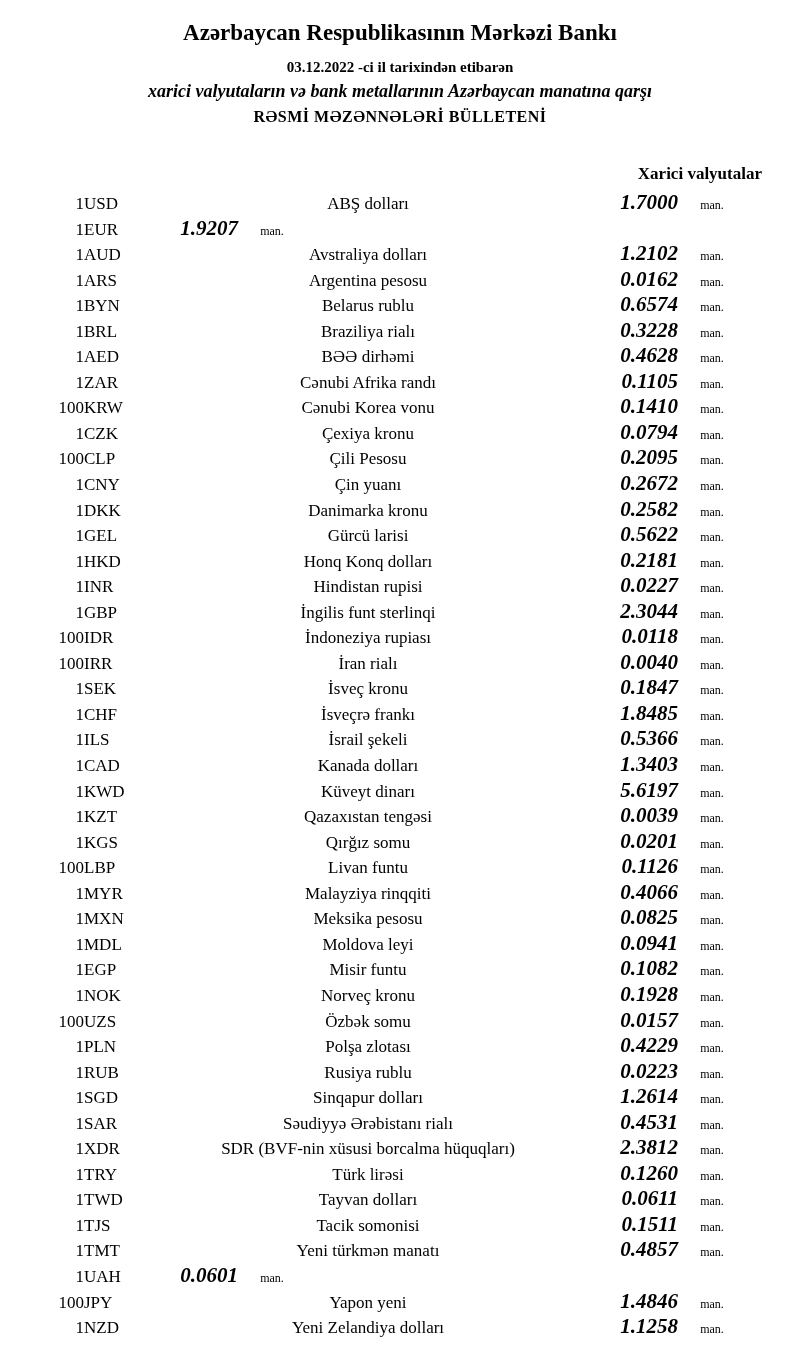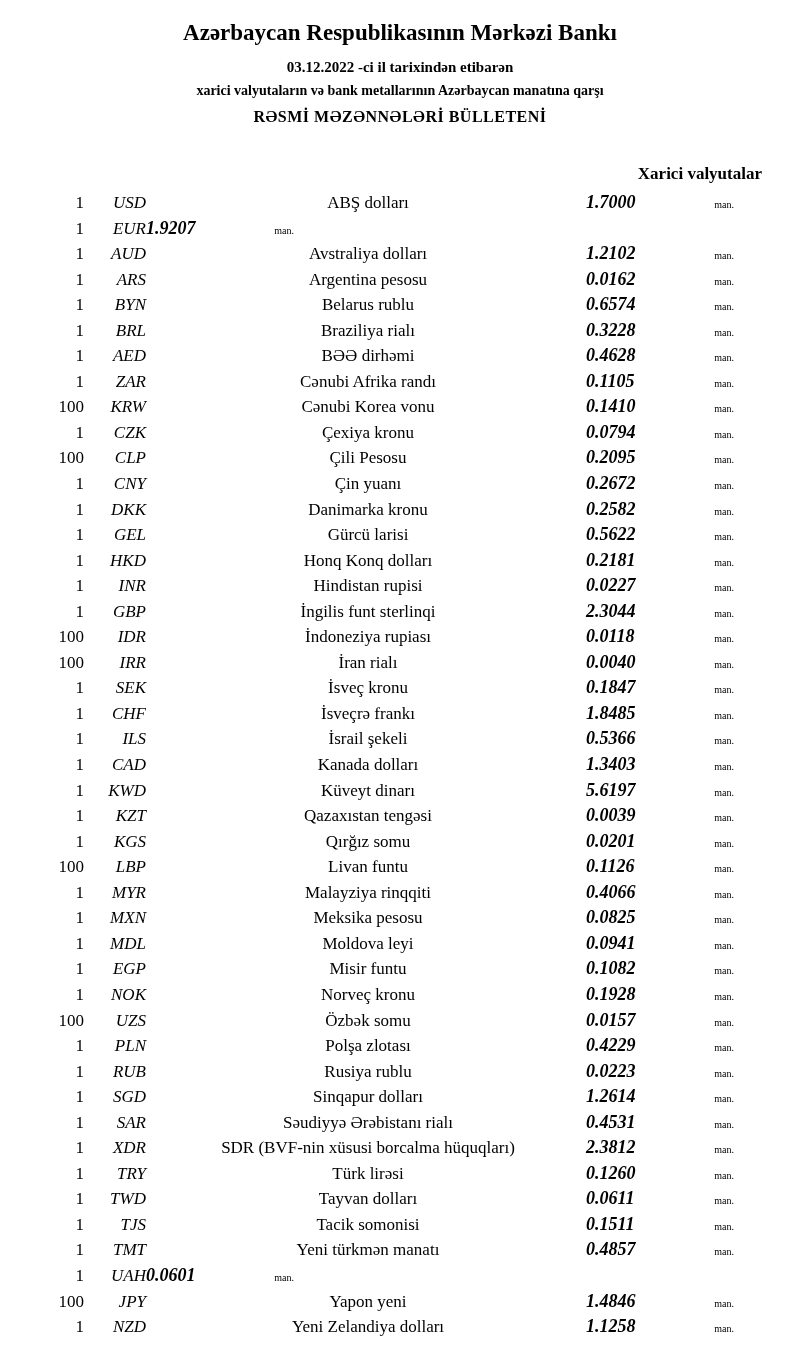--- a/index.html
+++ b/index.html
@@ -22,23 +22,24 @@
     font-weight: bold;
     line-height: 30px;
     margin-bottom: 8px;
   }
   .doc-date-line {
     font-size: 15px;
     font-weight: bold;
     line-height: 22px;
   }
   .doc-subtitle-1 {
-    font-size: 14px;
+    font-size: 18px;
     font-weight: bold;
     line-height: 26px;
+    font-style: italic;
   }
   .doc-subtitle-2 {
     font-size: 16px;
     font-weight: bold;
     letter-spacing: 0.5px;
     line-height: 26px;
   }
   .section-title {
     text-align: right;
     font-size: 17px;
@@ -57,44 +58,44 @@
     font-size: 17px;
     line-height: 25.55px;
   }
   .col-qty {
     width: 46px;
     text-align: right;
     flex: 0 0 auto;
   }
   .col-code {
     width: 62px;
-    text-align: right;
+    text-align: left;
     flex: 0 0 auto;
-    font-style: italic;
   }
   .col-name {
     flex: 1 1 auto;
     text-align: center;
     padding-left: 4px;
     white-space: nowrap;
     overflow: hidden;
   }
   .col-rate {
     width: 92px;
+    text-align: right;
     flex: 0 0 auto;
     font-weight: bold;
     font-style: italic;
-    font-size: 18px;
+    font-size: 21px;
   }
   .col-unit {
     width: 56px;
-    text-align: right;
+    text-align: center;
     padding-left: 12px;
     flex: 0 0 auto;
-    font-size: 10px;
+    font-size: 12px;
   }
 </style>
 </head>
 <body>
 
 <div class="page">
 
   <div class="doc-header">
     <div class="doc-title">Azərbaycan Respublikasının Mərkəzi Bankı</div>
     <div class="doc-date-line">03.12.2022 -ci il tarixindən etibarən</div>

